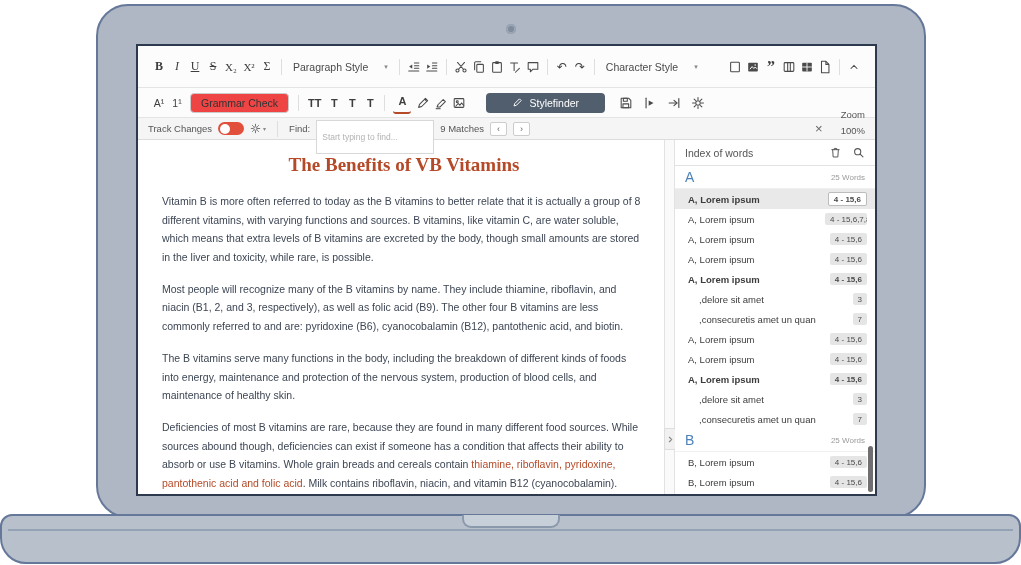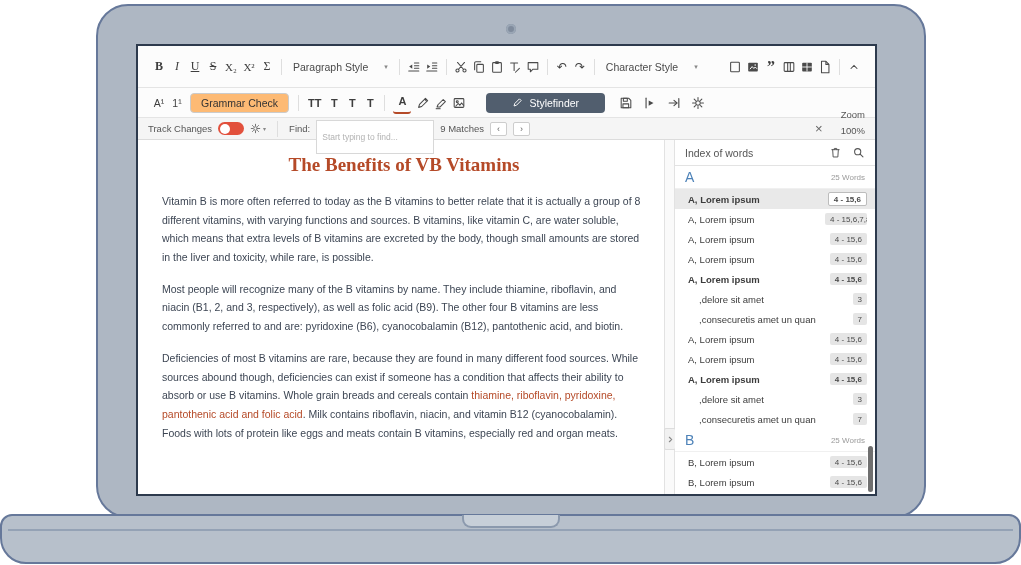--- a/index.html
+++ b/index.html
@@ -33,21 +33,21 @@
   .b-bold { font-weight:bold; } .b-italic { font-style:italic; }
   .b-underline { text-decoration:underline; } .b-strike { text-decoration:line-through; }
   .b-script { font-size:11px; }
   .sep { width:1px; height:16px; background:#dedede; margin:0 5px; flex:none; }
   .dd { display:flex; align-items:center; gap:16px; padding:0 6px; font-size:10.5px; color:#4a4a4a; }
   .dd .caret { font-size:7px; color:#888; }
   .right-group { margin-left:auto; display:flex; align-items:center; }
   .quote-glyph { font-family:"Liberation Serif", serif; font-size:16px; font-weight:bold; line-height:10px; }
   .svgi { display:block; }
 
-  .btn-outline { border:1px solid #cbcbcb; border-radius:4px; background:#fdba74;
+  .btn-outline { border:1px solid #cbcbcb; border-radius:4px; background:#ef4444;
     padding:3px 10px; font-size:10.5px; color:#333; display:inline-flex; align-items:center; margin:0 4px; }
   .btn-dark { background:var(--stylefinder_bg,#515e6e); color:#fff; border-radius:4px;
     padding:4px 26px; font-size:10.5px; display:inline-flex; gap:6px; align-items:center; margin-left:18px; }
   .case-btn { font-size:11px; font-weight:bold; color:#3e3e3e; padding:0 4px; }
   .case-btn:nth-of-type(2) { font-size:10px; }
   .case-btn:nth-of-type(3) { font-size:10px; font-weight:normal; }
   .case-btn:nth-of-type(4) { font-size:9px; }
   .font-color-btn { font-size:11px; font-weight:bold; color:#3e3e3e;
     border-bottom:2px solid var(--accent,#b54a28); padding:0 3px 1px; margin:0 3px; }
   .save-group { display:flex; align-items:center; gap:6px; margin-left:12px; }
@@ -321,20 +321,21 @@
     </span>
   </div>
 
   <div class="content">
 
     <div class="doc-pane">
       <div class="doc-title">The Benefits of VB Vitamins</div>
       <div>
             <p class="doc-para"><span>Vitamin B is more often referred to today as the B vitamins to better relate that it is actually a group of 8 different vitamins, with varying functions and sources. B vitamins, like vitamin C, are water soluble, which means that extra levels of B vitamins are excreted by the body, though small amounts are stored in the liver and toxicity, while rare, is possible.</span></p>
             <p class="doc-para"><span>Most people will recognize many of the B vitamins by name. They include thiamine, riboflavin, and niacin (B1, 2, and 3, respectively), as well as folic acid (B9). The other four B vitamins are less commonly referred to and are: pyridoxine (B6), cyanocobalamin (B12), pantothenic acid, and biotin.</span></p>
+            <p class="doc-para"><span>The B vitamins serve many functions in the body, including the breakdown of different kinds of foods into energy, maintenance and protection of the nervous system, production of blood cells, and maintenance of healthy skin.</span></p>
             <p class="doc-para"><span>Deficiencies of most B vitamins are rare, because they are found in many different food sources. While sources abound though, deficiencies can exist if someone has a condition that affects their ability to absorb or use B vitamins. Whole grain breads and cereals contain </span><span class="accent-text">thiamine, riboflavin, pyridoxine, pantothenic acid and folic acid</span><span>. Milk contains riboflavin, niacin, and vitamin B12 (cyanocobalamin). Foods with lots of protein like eggs and meats contain B vitamins, especially red and organ meats.</span></p>
           </div>
     </div>
 
     <div class="divider">
       <span class="collapse-handle">
         <svg class="svgi" width="9" height="9" viewBox="0 0 16 16" fill="none" stroke="#888" stroke-width="2" stroke-linecap="round">
               <path d="M6 4l4 4-4 4"></path>
             </svg>
       </span>

